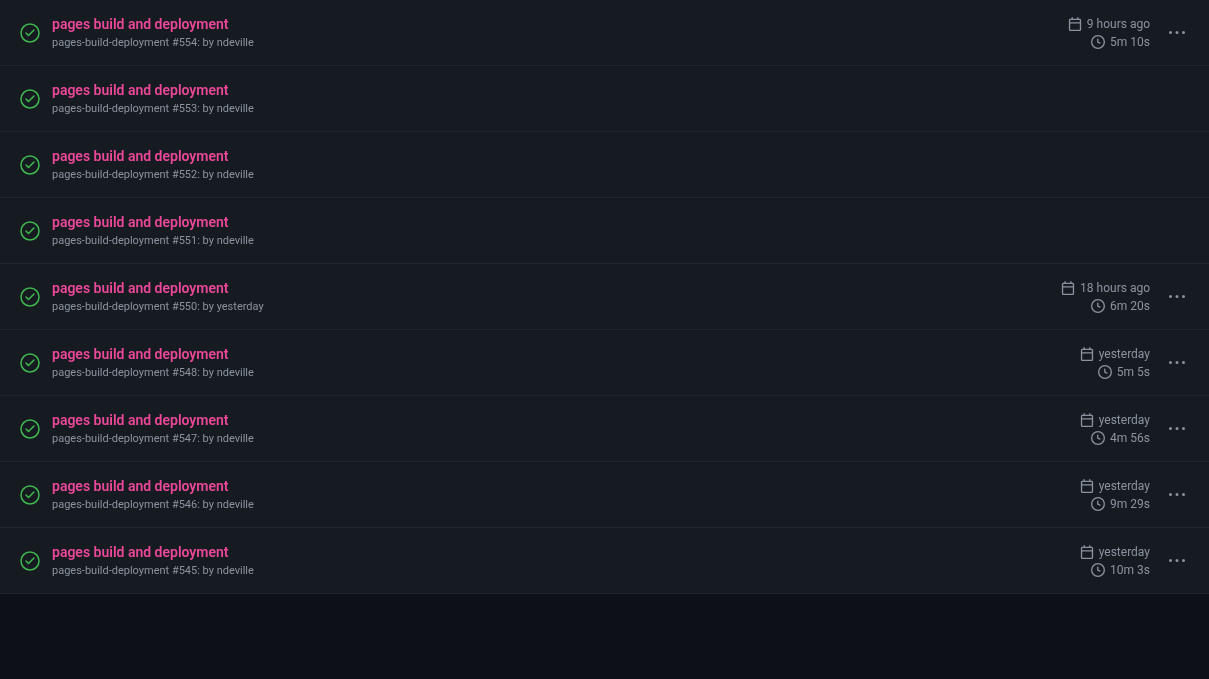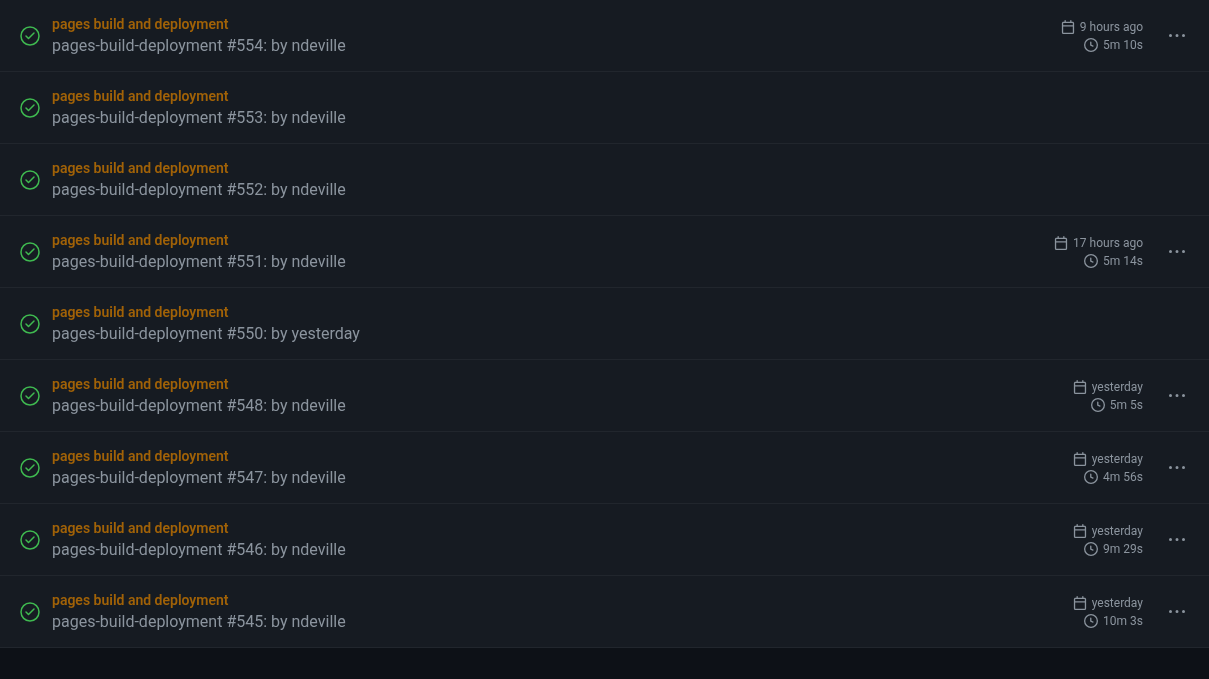--- a/index.html
+++ b/index.html
@@ -50,32 +50,32 @@
 
     .workflow-info {
       display: flex;
       flex-direction: column;
       gap: 4px;
     }
 
     .workflow-title {
       font-size: 14px;
       font-weight: 600;
-      color: #a16207;
+      color: #ec4899;
     }
 
     .workflow-subtitle {
-      font-size: 16px;
+      font-size: 11px;
       color: #8b949e;
     }
 
     .workflow-right {
       display: flex;
       align-items: center;
-      gap: 22px;
+      gap: 15px;
       justify-content: flex-end;
     }
 
     .workflow-meta {
       display: flex;
       flex-direction: column;
       align-items: flex-end;
       gap: 4px;
     }
 
@@ -183,55 +183,55 @@
           <svg width="20" height="20" viewBox="0 0 20 20" fill="none" xmlns="http://www.w3.org/2000/svg">
             <circle cx="10" cy="10" r="9" stroke="#3fb950" stroke-width="1.5" fill="none"></circle>
             <path d="M6 10l2.5 2.5L14 7" stroke="#3fb950" stroke-width="1.5" stroke-linecap="round" stroke-linejoin="round"></path>
           </svg>
         </span>
         <div class="workflow-info">
           <span class="workflow-title">pages build and deployment</span>
           <span class="workflow-subtitle">pages-build-deployment #551: by ndeville</span>
         </div>
       </div>
-      <div class="workflow-right">
-        <div class="workflow-meta">
-          <div class="meta-time">
-            <svg class="meta-icon" viewBox="0 0 16 16" fill="currentColor">
-              <path d="M4.75 0a.75.75 0 0 1 .75.75V2h5V.75a.75.75 0 0 1 1.5 0V2h1.25c.966 0 1.75.784 1.75 1.75v10.5A1.75 1.75 0 0 1 13.25 16H2.75A1.75 1.75 0 0 1 1 14.25V3.75C1 2.784 1.784 2 2.75 2H4V.75A.75.75 0 0 1 4.75 0ZM2.5 7.5v6.75c0 .138.112.25.25.25h10.5a.25.25 0 0 0 .25-.25V7.5Zm10.75-4H2.75a.25.25 0 0 0-.25.25V6h11V3.75a.25.25 0 0 0-.25-.25Z"></path>
-            </svg>
-            <span>17 hours ago</span>
-          </div>
-          <div class="meta-duration">
-            <svg class="meta-icon" viewBox="0 0 16 16" fill="currentColor">
-              <path d="M8 0a8 8 0 1 1 0 16A8 8 0 0 1 8 0ZM1.5 8a6.5 6.5 0 1 0 13 0 6.5 6.5 0 0 0-13 0Zm7-3.25v2.992l2.028.812a.75.75 0 0 1-.557 1.392l-2.5-1A.751.751 0 0 1 7 8.25v-3.5a.75.75 0 0 1 1.5 0Z"></path>
-            </svg>
-            <span>5m 14s</span>
-          </div>
-        </div>
-        <button class="more-button" aria-label="More options">
-          <svg width="16" height="16" viewBox="0 0 16 16" fill="currentColor">
-            <path d="M8 9a1.5 1.5 0 1 0 0-3 1.5 1.5 0 0 0 0 3ZM1.5 9a1.5 1.5 0 1 0 0-3 1.5 1.5 0 0 0 0 3Zm13 0a1.5 1.5 0 1 0 0-3 1.5 1.5 0 0 0 0 3Z"></path>
-          </svg>
-        </button>
-      </div>
     </div>
     <div class="workflow-item">
       <div class="workflow-left">
         <span class="status-icon status-success check-circle">
           <svg width="20" height="20" viewBox="0 0 20 20" fill="none" xmlns="http://www.w3.org/2000/svg">
             <circle cx="10" cy="10" r="9" stroke="#3fb950" stroke-width="1.5" fill="none"></circle>
             <path d="M6 10l2.5 2.5L14 7" stroke="#3fb950" stroke-width="1.5" stroke-linecap="round" stroke-linejoin="round"></path>
           </svg>
         </span>
         <div class="workflow-info">
           <span class="workflow-title">pages build and deployment</span>
           <span class="workflow-subtitle">pages-build-deployment #550: by yesterday</span>
         </div>
       </div>
+      <div class="workflow-right">
+        <div class="workflow-meta">
+          <div class="meta-time">
+            <svg class="meta-icon" viewBox="0 0 16 16" fill="currentColor">
+              <path d="M4.75 0a.75.75 0 0 1 .75.75V2h5V.75a.75.75 0 0 1 1.5 0V2h1.25c.966 0 1.75.784 1.75 1.75v10.5A1.75 1.75 0 0 1 13.25 16H2.75A1.75 1.75 0 0 1 1 14.25V3.75C1 2.784 1.784 2 2.75 2H4V.75A.75.75 0 0 1 4.75 0ZM2.5 7.5v6.75c0 .138.112.25.25.25h10.5a.25.25 0 0 0 .25-.25V7.5Zm10.75-4H2.75a.25.25 0 0 0-.25.25V6h11V3.75a.25.25 0 0 0-.25-.25Z"></path>
+            </svg>
+            <span>18 hours ago</span>
+          </div>
+          <div class="meta-duration">
+            <svg class="meta-icon" viewBox="0 0 16 16" fill="currentColor">
+              <path d="M8 0a8 8 0 1 1 0 16A8 8 0 0 1 8 0ZM1.5 8a6.5 6.5 0 1 0 13 0 6.5 6.5 0 0 0-13 0Zm7-3.25v2.992l2.028.812a.75.75 0 0 1-.557 1.392l-2.5-1A.751.751 0 0 1 7 8.25v-3.5a.75.75 0 0 1 1.5 0Z"></path>
+            </svg>
+            <span>6m 20s</span>
+          </div>
+        </div>
+        <button class="more-button" aria-label="More options">
+          <svg width="16" height="16" viewBox="0 0 16 16" fill="currentColor">
+            <path d="M8 9a1.5 1.5 0 1 0 0-3 1.5 1.5 0 0 0 0 3ZM1.5 9a1.5 1.5 0 1 0 0-3 1.5 1.5 0 0 0 0 3Zm13 0a1.5 1.5 0 1 0 0-3 1.5 1.5 0 0 0 0 3Z"></path>
+          </svg>
+        </button>
+      </div>
     </div>
     <div class="workflow-item">
       <div class="workflow-left">
         <span class="status-icon status-success check-circle">
           <svg width="20" height="20" viewBox="0 0 20 20" fill="none" xmlns="http://www.w3.org/2000/svg">
             <circle cx="10" cy="10" r="9" stroke="#3fb950" stroke-width="1.5" fill="none"></circle>
             <path d="M6 10l2.5 2.5L14 7" stroke="#3fb950" stroke-width="1.5" stroke-linecap="round" stroke-linejoin="round"></path>
           </svg>
         </span>
         <div class="workflow-info">

